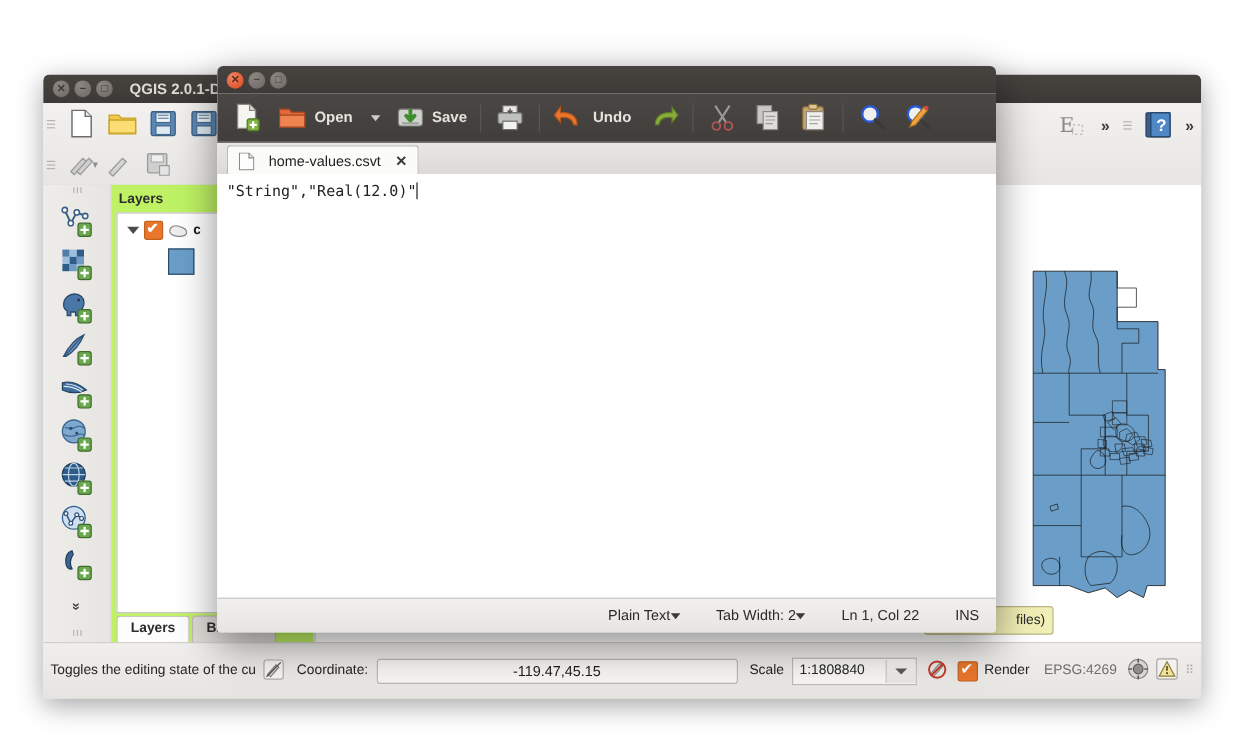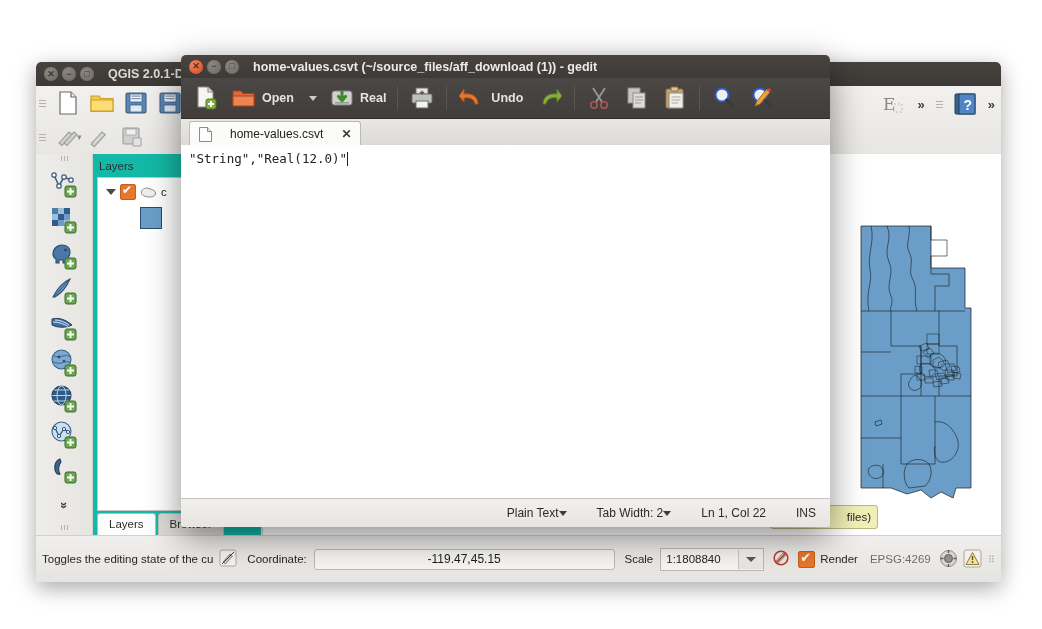--- a/index.html
+++ b/index.html
@@ -63,21 +63,21 @@
     display:flex; flex-direction:column; align-items:center; padding-top:2px;
   }
   .vgrip { width:18px; height:6px; display:flex; justify-content:center; gap:2px; margin-bottom:3px;}
   .vgrip i { width:1px; height:5px; background:#b6b3ae; display:block; }
   .lbtn { width:40px; height:36px; display:flex; align-items:center; justify-content:center; }
   .lbtn-overflow { margin-top:auto; margin-bottom:2px; color:#3a3a3a; font-size:12px; }
 
   
   .qgis-panel {
     position:absolute; left:57px; top:68px; width:168px; bottom:46px;
-    background:#14b8a6; display:flex; flex-direction:column;
+    background:#bef264; display:flex; flex-direction:column;font-weight:bold;
   }
   .panel-title { font-size: 11.5px; color:#2e2e2e; padding:6px 0 5px 6px; }
   .panel-tree {
     flex:1; background:#ffffff; border:1px solid #c7c4c0; margin:0 4px 0 4px;
     font-size:11.5px; color:#1d1d1d; padding-top:5px; overflow:hidden;
   }
   .tree-row { display:flex; align-items:center; gap:4px; padding-left:8px; height:18px; }
   .tri { width:0;height:0;border-left:5px solid transparent;border-right:5px solid transparent;
          border-top:6px solid #4b4b4b; }
   .lchk { width:14px; height:14px; background:#e8762c; border:1px solid #c2601f; border-radius:2px;
@@ -152,21 +152,21 @@
   .gtb-label { color:#e6e3df; font-size:12.5px; }
   .gsep { width:1px; height:24px; background:#595550; margin:0 5px; }
   .caret-dn-lt { width:0;height:0;border-left:4px solid transparent;border-right:4px solid transparent;
                  border-top:5px solid #cfccc7; }
 
   .gedit-tabbar {
     height:27px; background:linear-gradient(to bottom,#e9e7e4,#dcd9d5);
     border-bottom:1px solid #bdbab6; display:flex; align-items:flex-end; padding-left:8px;
   }
   .gtab {
-    display:flex; align-items:center; gap:18px; height:24px; padding:0 9px;
+    display:flex; align-items:center; gap:12px; height:24px; padding:0 9px;
     background:#fbfbfa; border:1px solid #bdbab6; border-bottom:none;
     border-radius:3px 3px 0 0; font-size:12px; color:#222;
   }
   .gtab-close { font-size:12px; font-weight:bold; color:#3a3a3a; }
 
   .gedit-text {
     position:absolute; left:0; right:0; top:90px; bottom:28px;
     background:#ffffff;
     font-family:"DejaVu Sans Mono", monospace; font-size:12.5px; color:#222;
     padding:6px 0 0 8px;
@@ -572,21 +572,20 @@
     <div class="gedit-titlebar">
       <div class="gbtn gbtn-close">
         <span class="gbtn-glyph">✕</span>
       </div>
       <div class="gbtn gbtn-other">
         <span class="gbtn-glyph">−</span>
       </div>
       <div class="gbtn gbtn-other">
         <span class="gbtn-glyph">□</span>
       </div>
-      <div class="gedit-title">home-values.csvt (~/source_files/aff_download (1)) - gedit</div>
     </div>
 
     <div class="gedit-toolbar">
 
       <span class="gtb">
         <svg width="26" height="26" viewBox="0 0 26 26">
           <path d="M5 2 h10 l5 5 v15 h-15 z" fill="#f5f5f2" stroke="#8d8a86" stroke-width="1.1"></path>
           <path d="M15 2 v5 h5" fill="#dedbd6" stroke="#8d8a86" stroke-width="1.1"></path>
           <rect x="13" y="14" width="10" height="10" rx="2" fill="#7fb03f" stroke="#4f7727" stroke-width="1"></rect>
           <path d="M18 16 v6 M15 19 h6" stroke="#fff" stroke-width="1.8"></path>
@@ -601,21 +600,21 @@
         <span class="gtb-label">Open</span>
         <i class="caret-dn-lt" style="margin-left:10px;"></i>
       </span>
 
       <span class="gtb">
         <svg width="26" height="26" viewBox="0 0 26 26">
           <rect x="3" y="6" width="20" height="14" rx="2.5" fill="#cfd1cd" stroke="#7e807c" stroke-width="1"></rect>
           <path d="M13 7 v7 M9.5 11.5 L13 15.5 L16.5 11.5" stroke="#3f8c2c" stroke-width="3.2" fill="none" stroke-linecap="round" stroke-linejoin="round"></path>
           <rect x="6" y="17" width="14" height="1.6" fill="#9a9c98"></rect>
         </svg>
-        <span class="gtb-label">Real</span>
+        <span class="gtb-label">Save</span>
       </span>
 
       <span class="gsep"></span>
 
       <span class="gtb">
         <svg width="26" height="26" viewBox="0 0 26 26">
           <rect x="7" y="3" width="12" height="6" fill="#e7e7e4" stroke="#6f6d69" stroke-width="1"></rect>
           <rect x="3" y="9" width="20" height="9" rx="1.5" fill="#bfc1bd" stroke="#6f6d69" stroke-width="1"></rect>
           <rect x="7" y="16" width="12" height="7" fill="#f2f2ef" stroke="#6f6d69" stroke-width="1"></rect>
           <path d="M13 5.5 v3 M11 7 l2 2 l2-2" stroke="#55534f" stroke-width="1.2" fill="none"></path>

